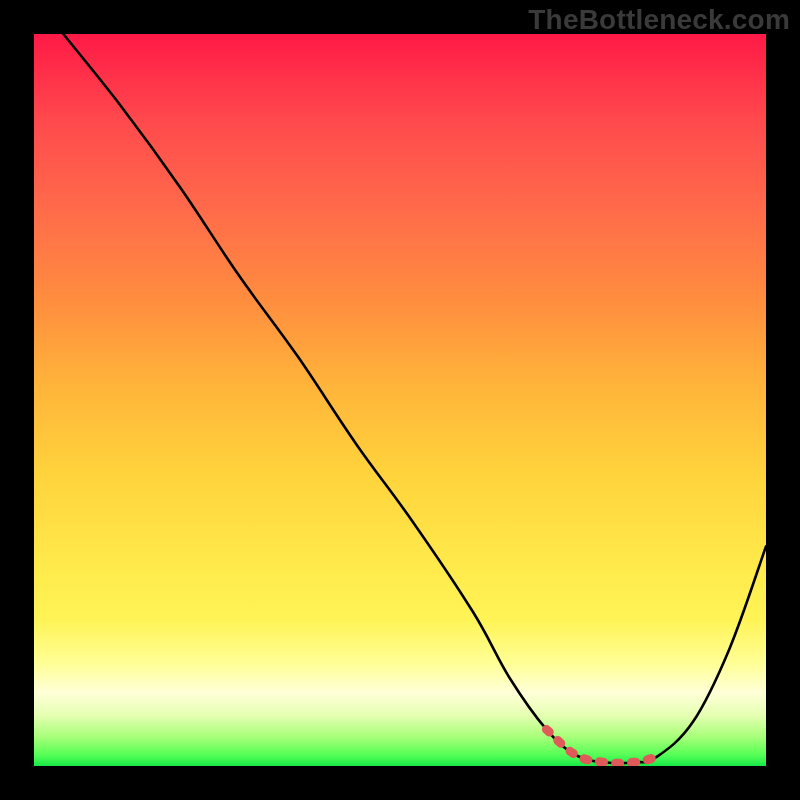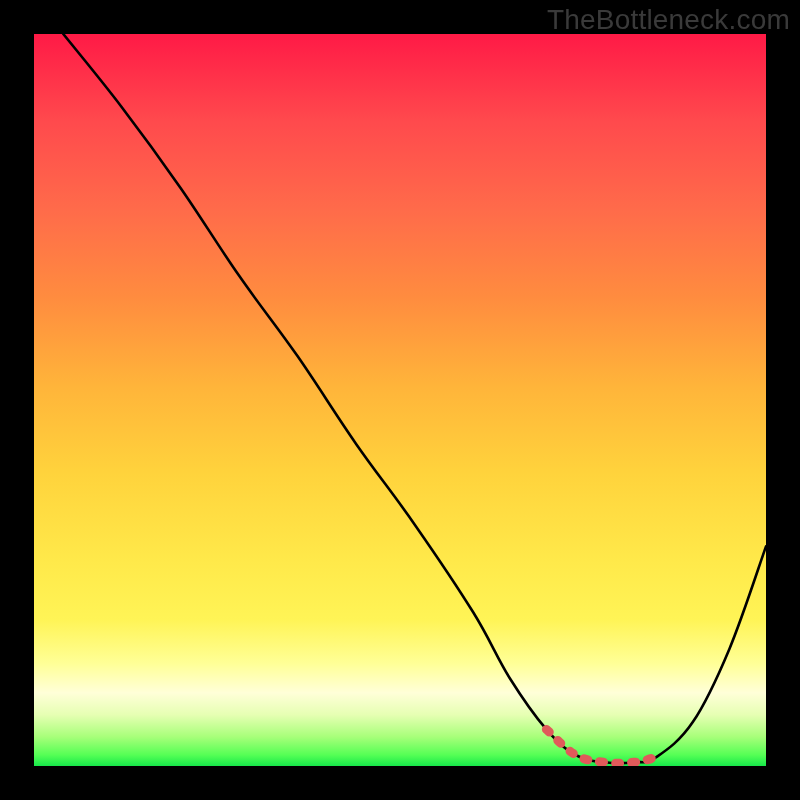--- a/index.html
+++ b/index.html
@@ -16,21 +16,21 @@
     width: 800px;
     height: 800px;
     background: #000;
   }
   .watermark {
     position: absolute;
     top: 4px;
     right: 10px;
     color: #3a3a3a;
     font-size: 28px;
-    font-weight: 400;
+    font-weight: 700;
     letter-spacing: 0.2px;
     z-index: 5;
   }
   .plot {
     position: absolute;
     left: 34px;
     top: 34px;
     width: 732px;
     height: 732px;
     background: linear-gradient(to bottom,

